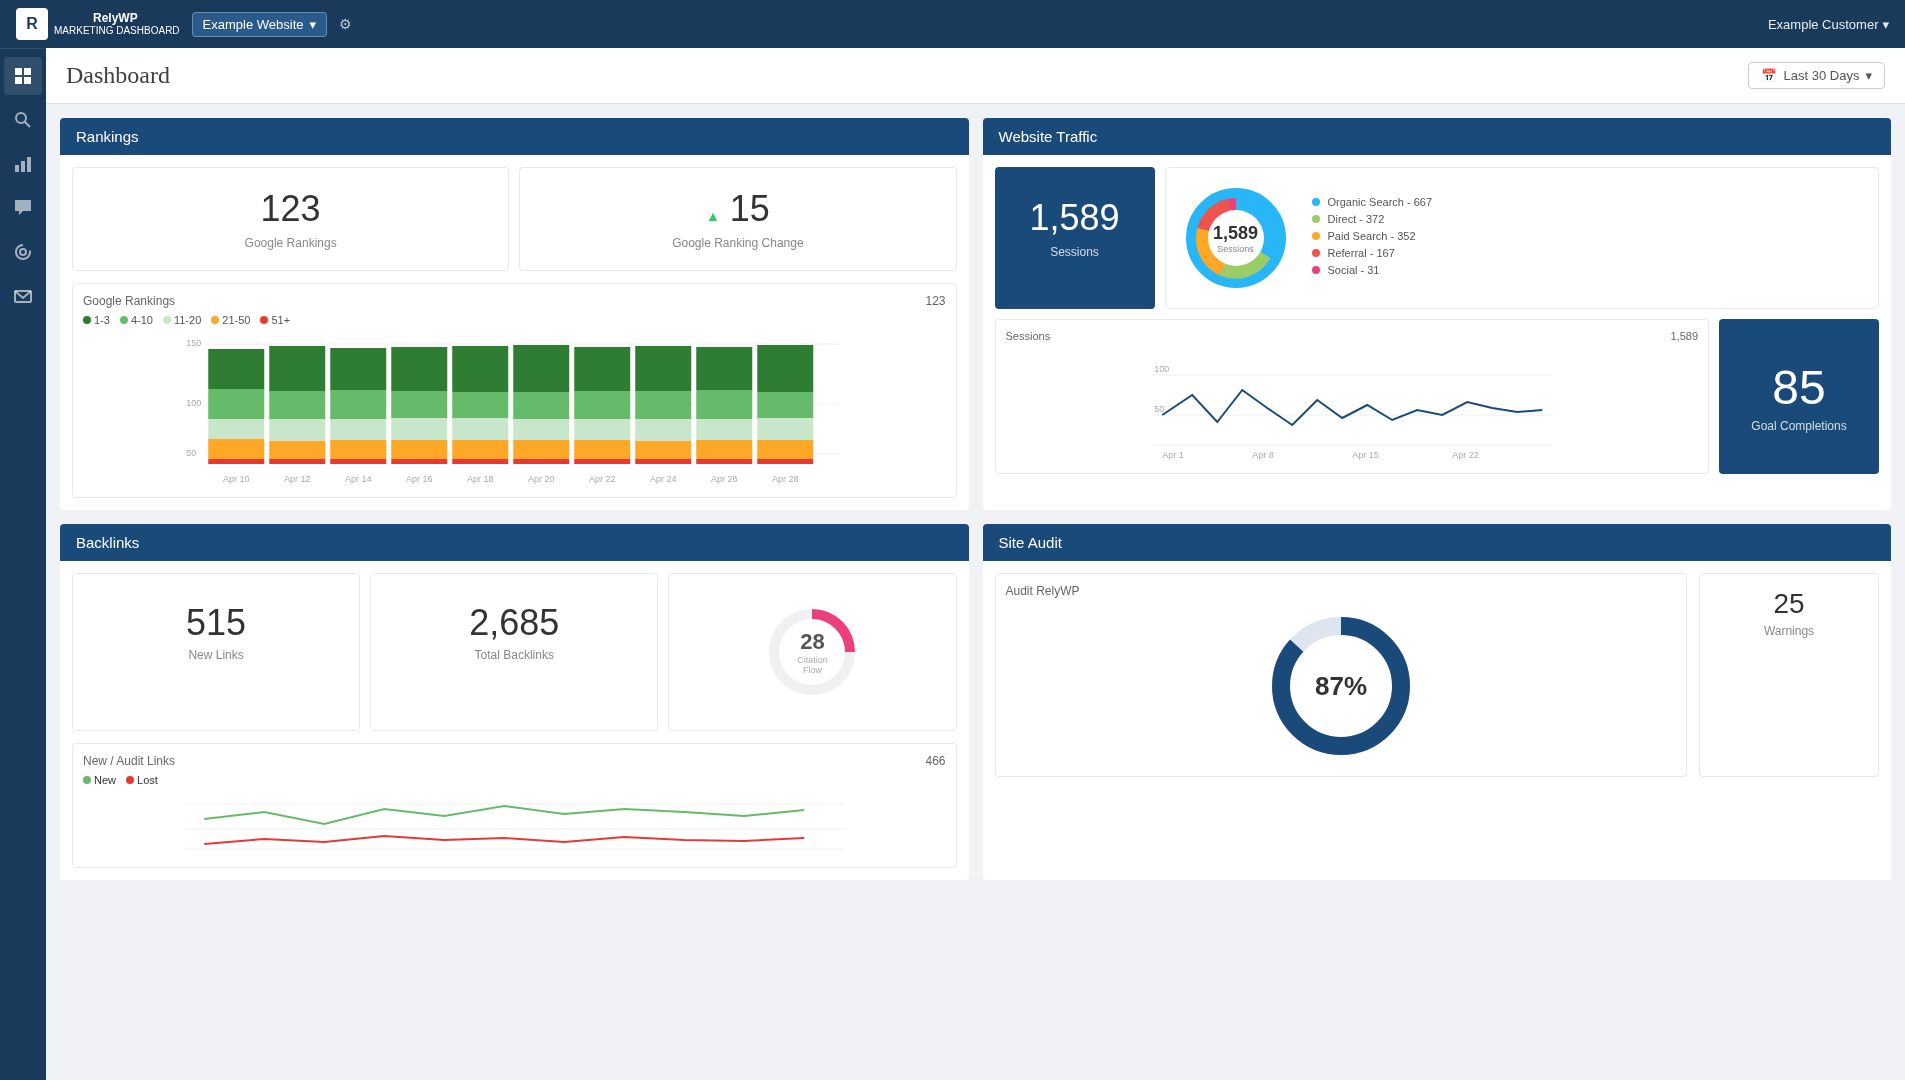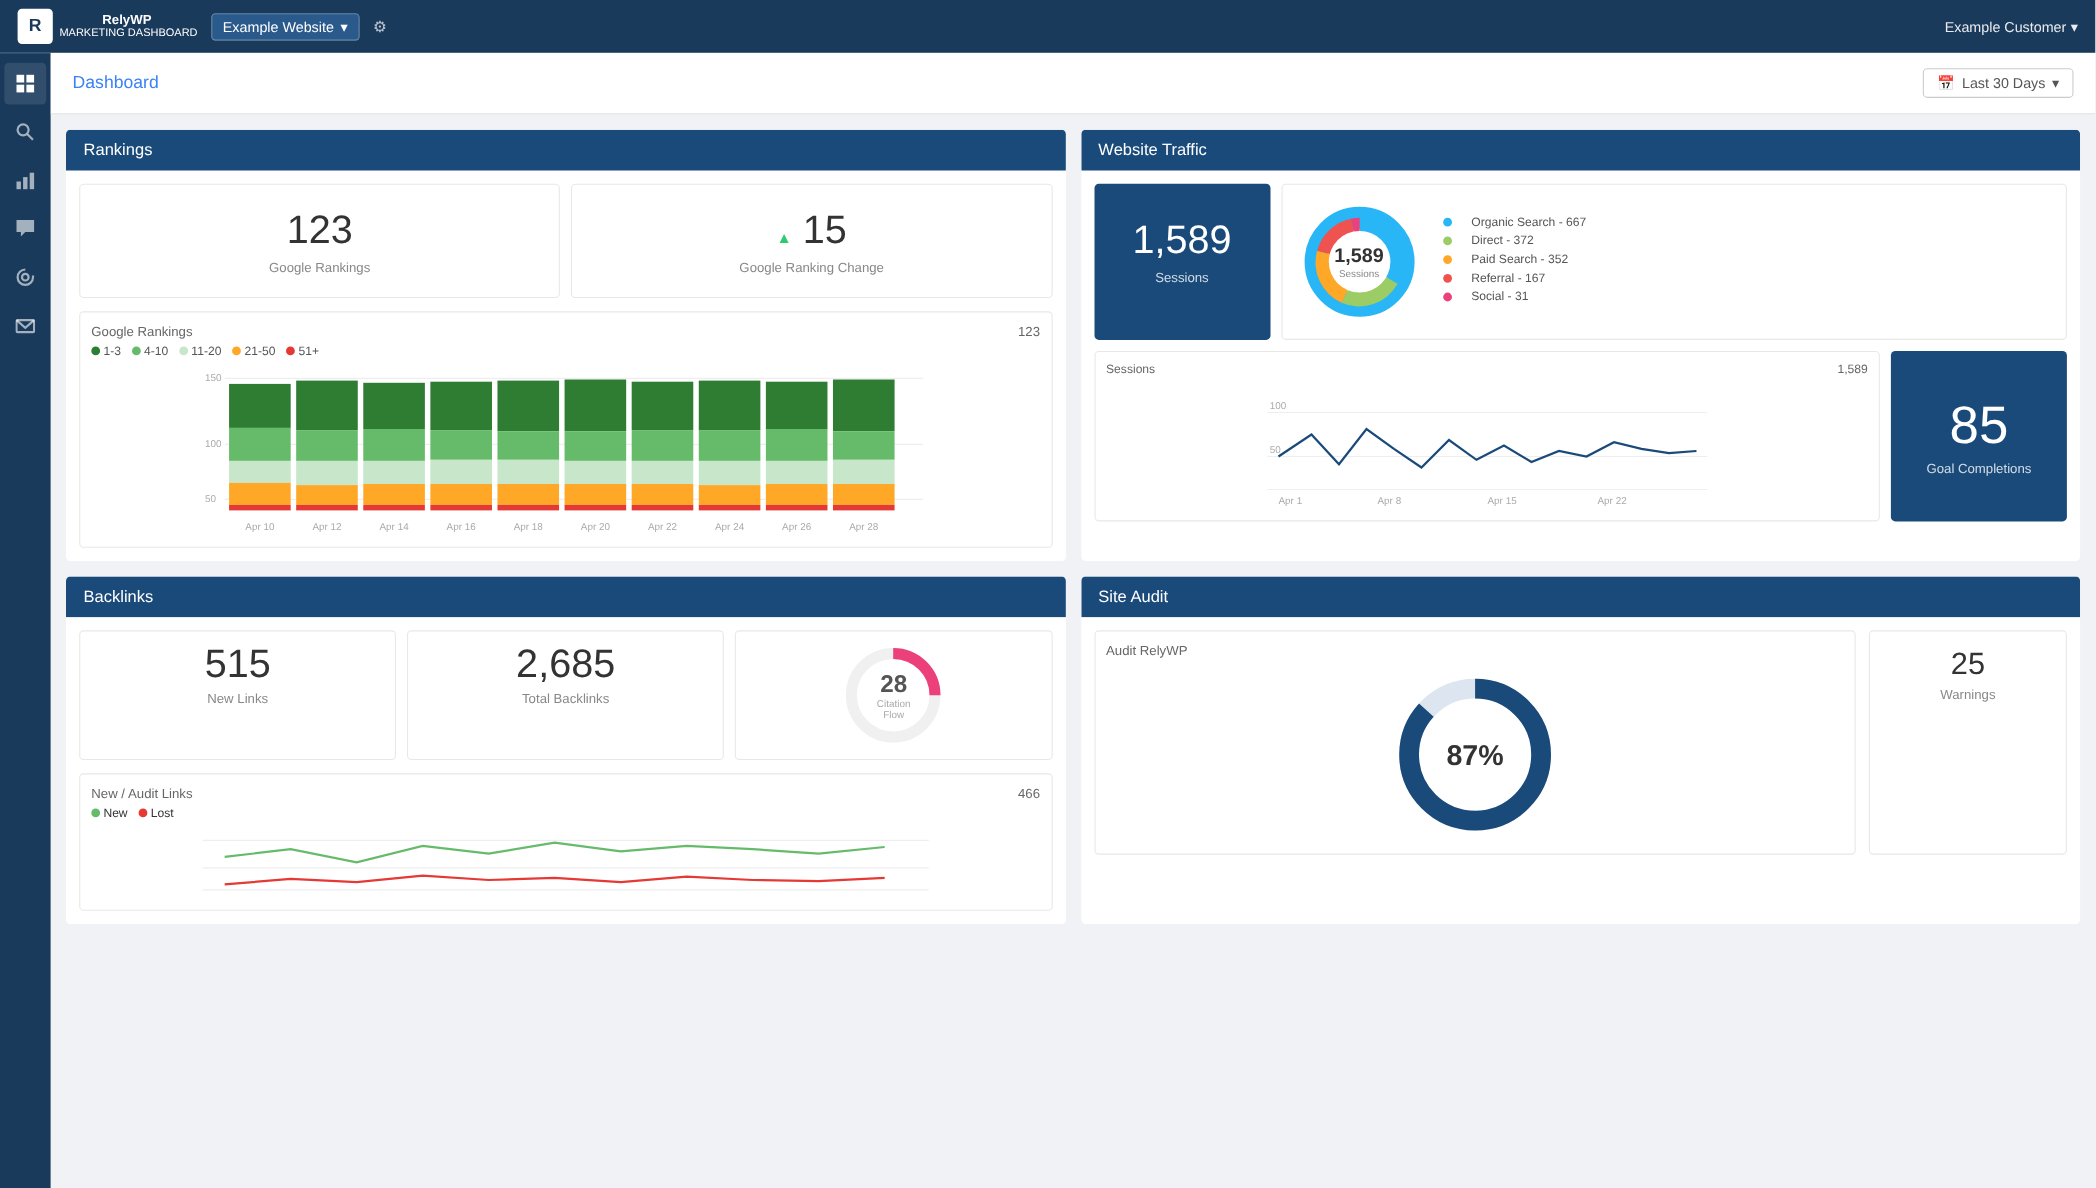--- a/index.html
+++ b/index.html
@@ -63,21 +63,21 @@
 
     
     .page-header {
       background: white;
       padding: 14px 20px;
       display: flex;
       align-items: center;
       justify-content: space-between;
       border-bottom: 1px solid #e0e0e0;
     }
-    .page-title { font-size: 16px; font-weight: 300; color: #3b82f6; }
+    .page-title { font-size: 24px; font-weight: 300; color: #404040; font-family: Liberation Serif, serif; }
     .date-range-btn {
       border: 1px solid #ccc;
       background: white;
       border-radius: 4px;
       padding: 5px 12px;
       cursor: pointer;
       display: flex;
       align-items: center;
       gap: 6px;
       color: #555;
@@ -137,21 +137,21 @@
     .sessions-card .big-num { font-size: 36px; font-weight: 300; }
     .sessions-card .sub { font-size: 12px; opacity: 0.8; margin-top: 6px; }
 
     
     .donut-container { flex: 1; border: 1px solid #e8e8e8; border-radius: 4px; padding: 10px; display: flex; align-items: center; gap: 16px; }
     .donut-wrap { position: relative; width: 120px; height: 120px; flex-shrink: 0; }
     .donut-center { position: absolute; top: 50%; left: 50%; transform: translate(-50%, -50%); text-align: center; }
     .donut-center .num { font-size: 18px; font-weight: bold; color: #333; }
     .donut-center .lbl { font-size: 9px; color: #888; }
     .donut-legend { font-size: 11px; color: #555; }
-    .donut-legend-item { display: flex; align-items: center; gap: 15px; margin-bottom: 5px; }
+    .donut-legend-item { display: flex; align-items: center; gap: 5px; margin-bottom: 5px; }
 
     
     .sessions-bottom { display: flex; gap: 10px; }
     .line-chart-panel { flex: 1; border: 1px solid #e8e8e8; border-radius: 4px; padding: 10px; }
     .goal-card {
       flex: 0 0 160px;
       background: #1a4a7a;
       color: white;
       border-radius: 4px;
       display: flex;
@@ -165,21 +165,21 @@
 
     
     .line-chart-header { display: flex; justify-content: space-between; font-size: 11px; color: #666; margin-bottom: 8px; }
 
     
     .backlinks-cards { display: flex; gap: 10px; margin-bottom: 12px; }
     .backlinks-card {
       flex: 1;
       border: 1px solid #e8e8e8;
       border-radius: 4px;
-      padding: 8px 16px;
+      padding: 28px 16px;
       text-align: center;
     }
     .backlinks-card .value { font-size: 36px; font-weight: 300; }
     .backlinks-card .label { font-size: 12px; color: #888; margin-top: 4px; }
     .audit-score-panel { flex: 1; border: 1px solid #e8e8e8; border-radius: 4px; padding: 10px; min-width: 200px; }
     .audit-stat-cards { display: flex; flex-direction: column; gap: 10px; flex: 0 0 180px; }
     .audit-stat-card { border: 1px solid #e8e8e8; border-radius: 4px; padding: 14px 16px; text-align: center; flex: 1; }
     .audit-stat-card .value { font-size: 28px; font-weight: 300; }
     .audit-stat-card .label { font-size: 12px; color: #888; margin-top: 4px; }
 

